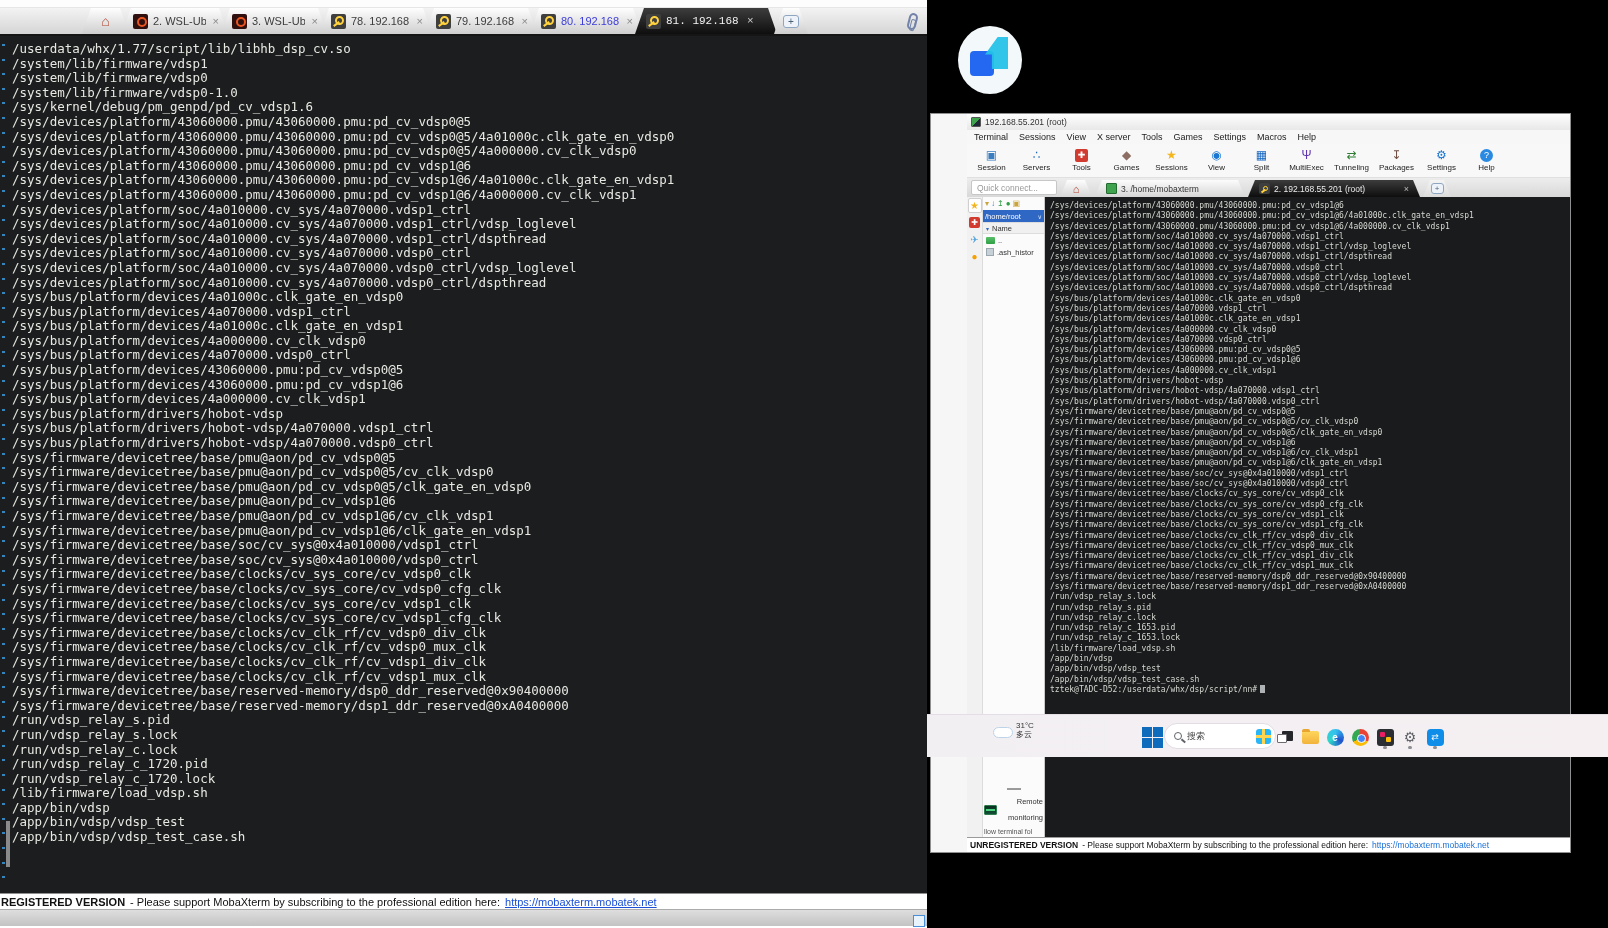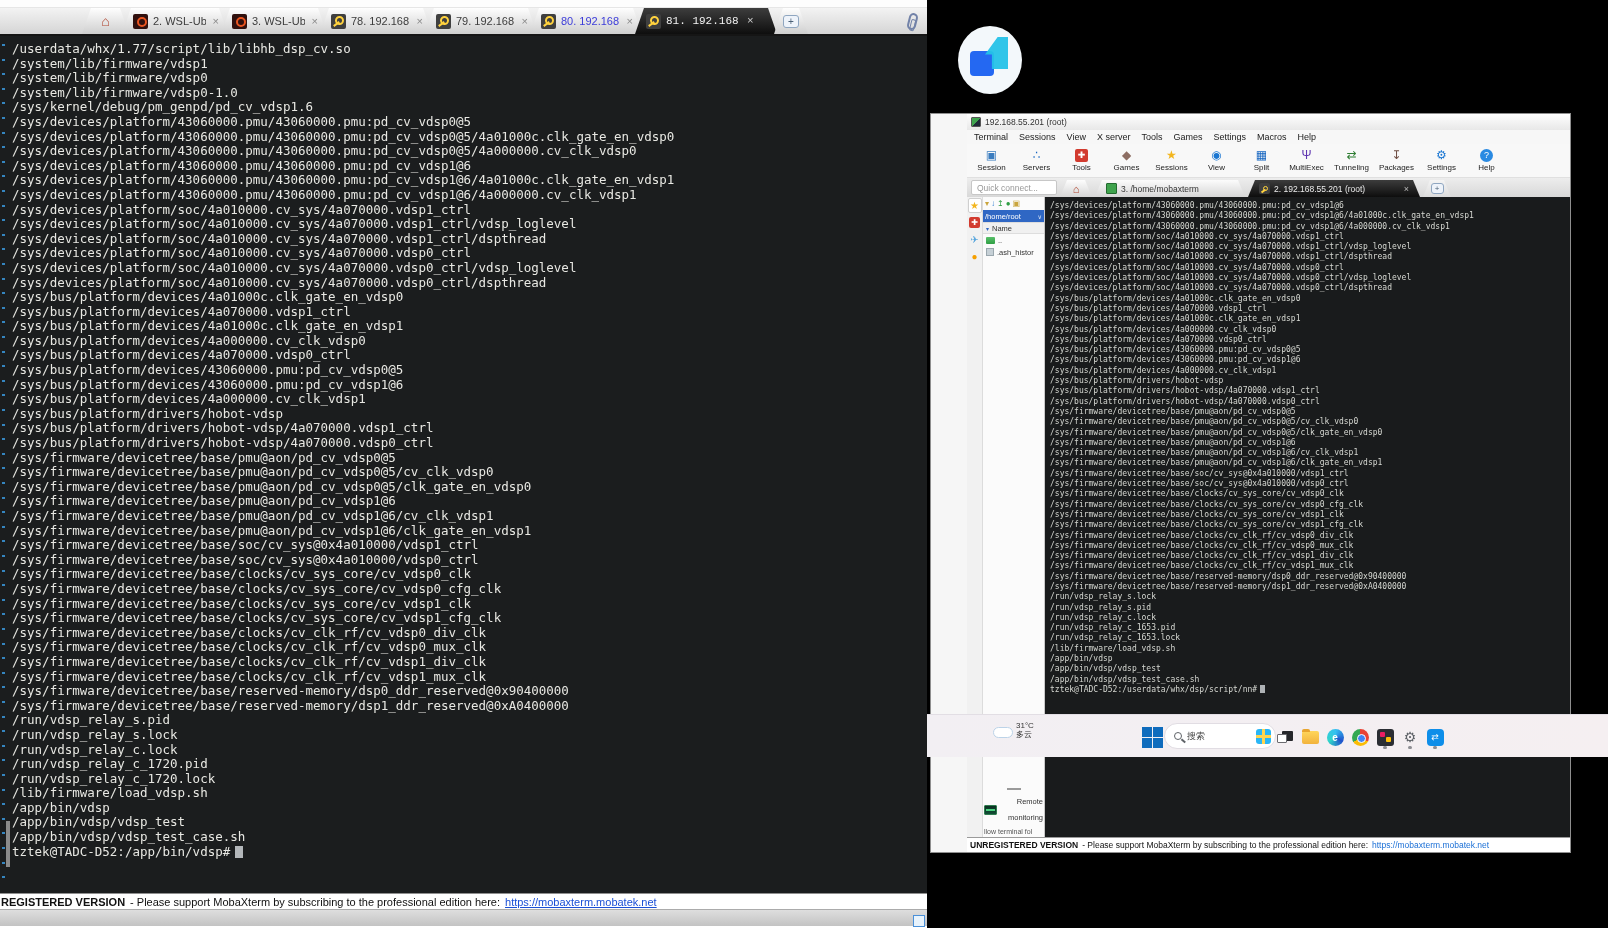--- a/index.html
+++ b/index.html
@@ -267,21 +267,20 @@
             <div class="tl">/run/vdsp_relay_s.pid</div>
             <div class="tl">/run/vdsp_relay_s.lock</div>
             <div class="tl">/run/vdsp_relay_c.lock</div>
             <div class="tl">/run/vdsp_relay_c_1720.pid</div>
             <div class="tl">/run/vdsp_relay_c_1720.lock</div>
             <div class="tl">/lib/firmware/load_vdsp.sh</div>
             <div class="tl">/app/bin/vdsp</div>
             <div class="tl">/app/bin/vdsp/vdsp_test</div>
             <div class="tl">/app/bin/vdsp/vdsp_test_case.sh</div>
           </div>
-        <div class="tl"><span>tztek@TADC-D52:/app/bin/vdsp#</span><span class="cursor"></span></div>
       </div>
 
       <div class="lw-scroll">
           <span class="handle"></span>
         </div>
       <div class="lw-frame"></div>
     </div>
 
     <div class="lw-status">
       <span class="ver">REGISTERED VERSION</span>

